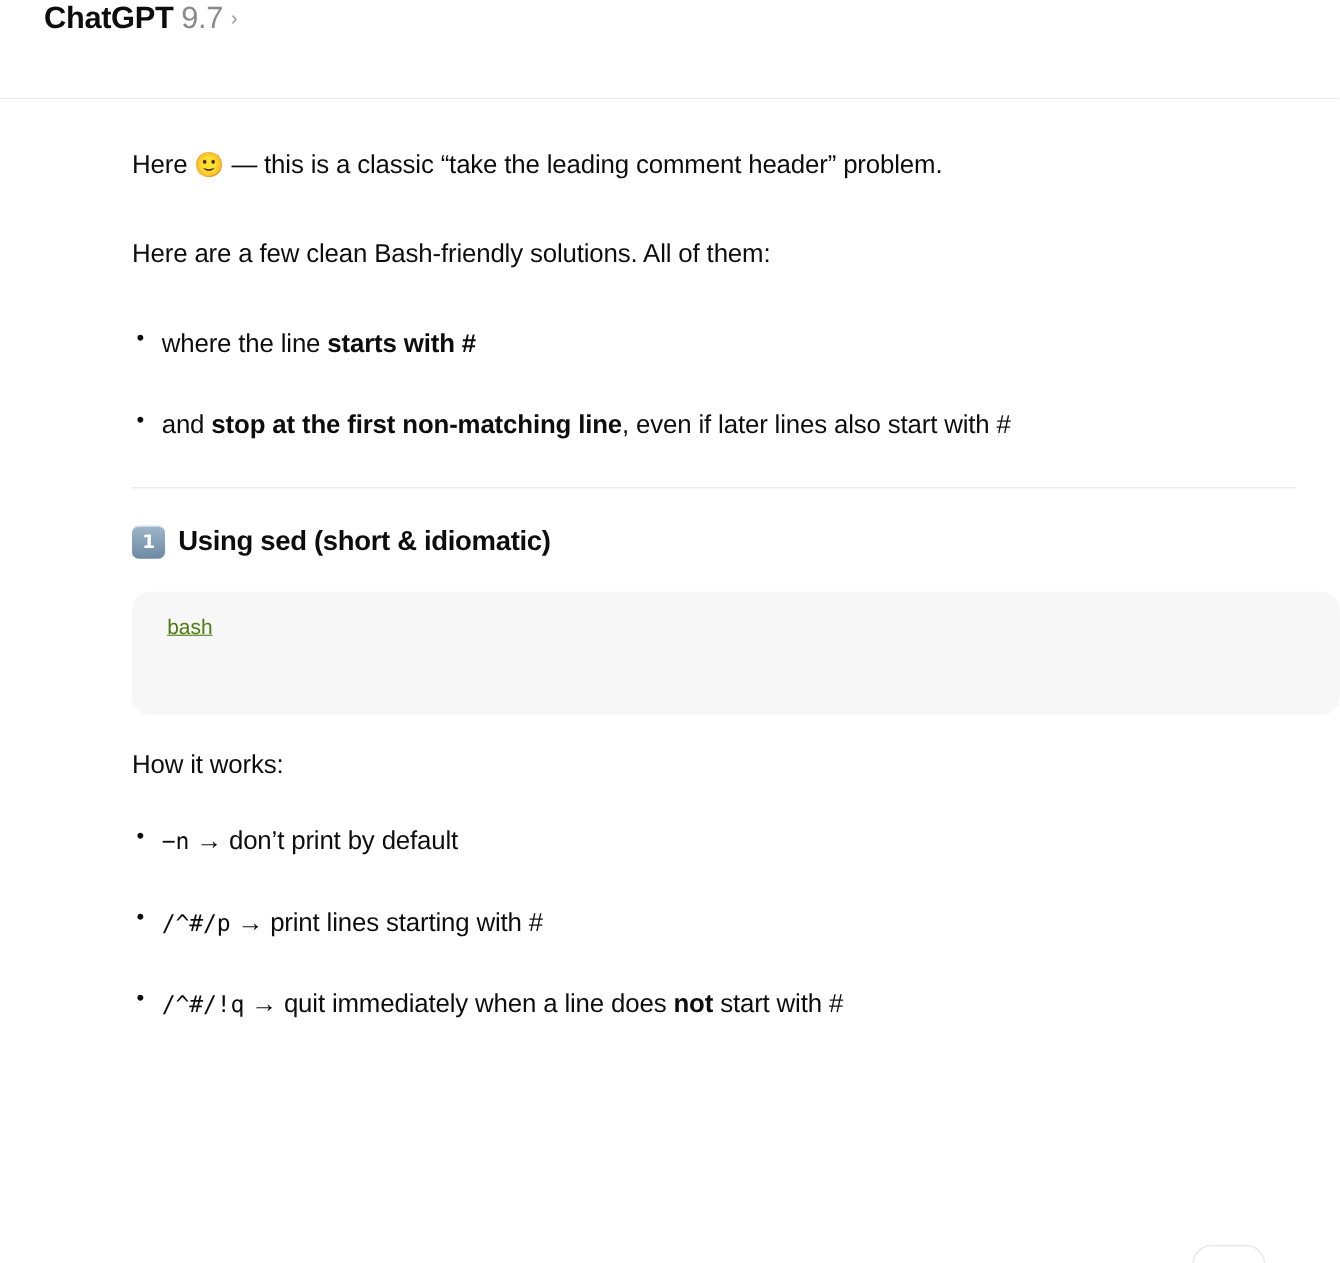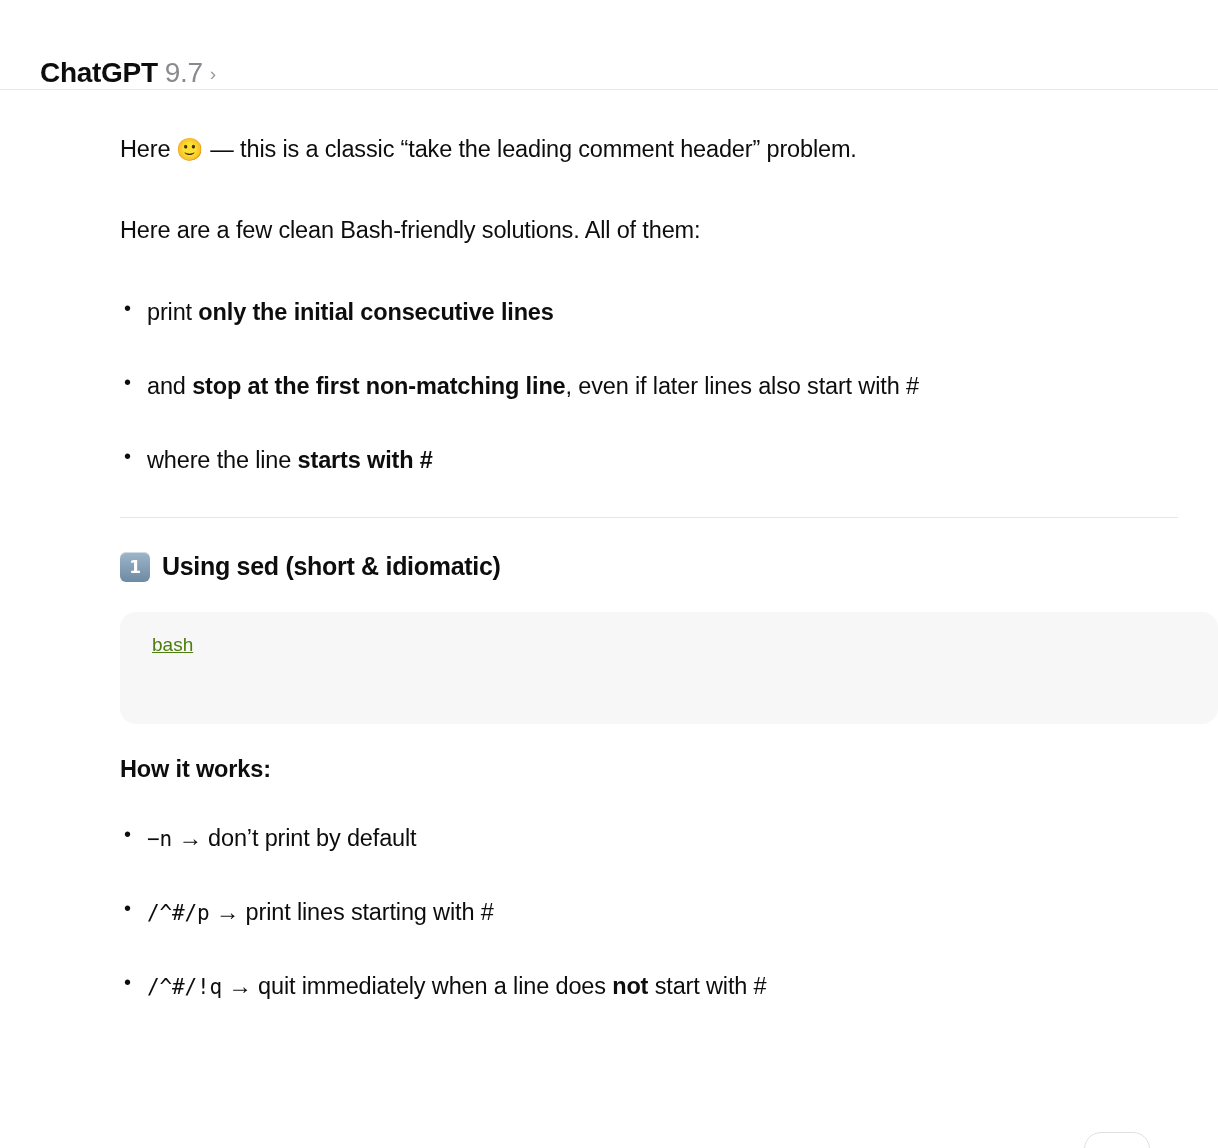--- a/index.html
+++ b/index.html
@@ -15,21 +15,21 @@
     height: 1148px;
     overflow: hidden;
     position: relative;
   }
 
   
   .topbar {
     height: 90px;
     border-bottom: 1px solid #e8e8e8;
     display: flex;
-    align-items: flex-end;
+    align-items: flex-start;
     padding: 0 40px;
   }
   .model-switcher {
     display: flex;
     align-items: baseline;
     gap: 7px;
     cursor: pointer;
   }
   .model-name {
     font-size: 28px;
@@ -142,21 +142,21 @@
     font-size: 19.5px;
     line-height: 1.4;
     color: #1f1f1f;
     white-space: pre-wrap;
     word-break: break-word;
   }
   .tok-str { color: #c41a16; }
 
   h3.sub-heading {
     font-size: 23.5px;
-    font-weight: 700;
+    font-weight: 400;
     margin: 0 0 38px 0;
     letter-spacing: -0.15px;
   }
   code.inline {
     font-family: "DejaVu Sans Mono", monospace;
     font-size: 21px;
     color: #0d0d0d;
   }
 
   
@@ -183,23 +183,22 @@
 </div>
 
 <div class="conversation">
   <div class="msg">
 
     <p class="para"><span>Here </span><span class="emoji">🙂</span><span> — this is a classic “take the leading comment header” problem.</span></p>
 
     <p class="para">Here are a few clean Bash-friendly solutions. All of them:</p>
 
     <ul class="bullets">
-      <li><span>print </span><b>only the initial consecutive lines</b><span></span></li>
+      <li><span>where the line </span><b>starts with #</b><span></span></li>
       <li><span>and </span><b>stop at the first non-matching line</b><span>, even if later lines also start with #</span></li>
-      <li><span>where the line </span><b>starts with #</b><span></span></li>
     </ul>
 
     <hr class="divider">
 
     <h2 class="section-heading">
       <span class="num-badge">1</span>
       <span>Using sed (short &amp; idiomatic)</span>
     </h2>
 
     <div class="codeblock">

